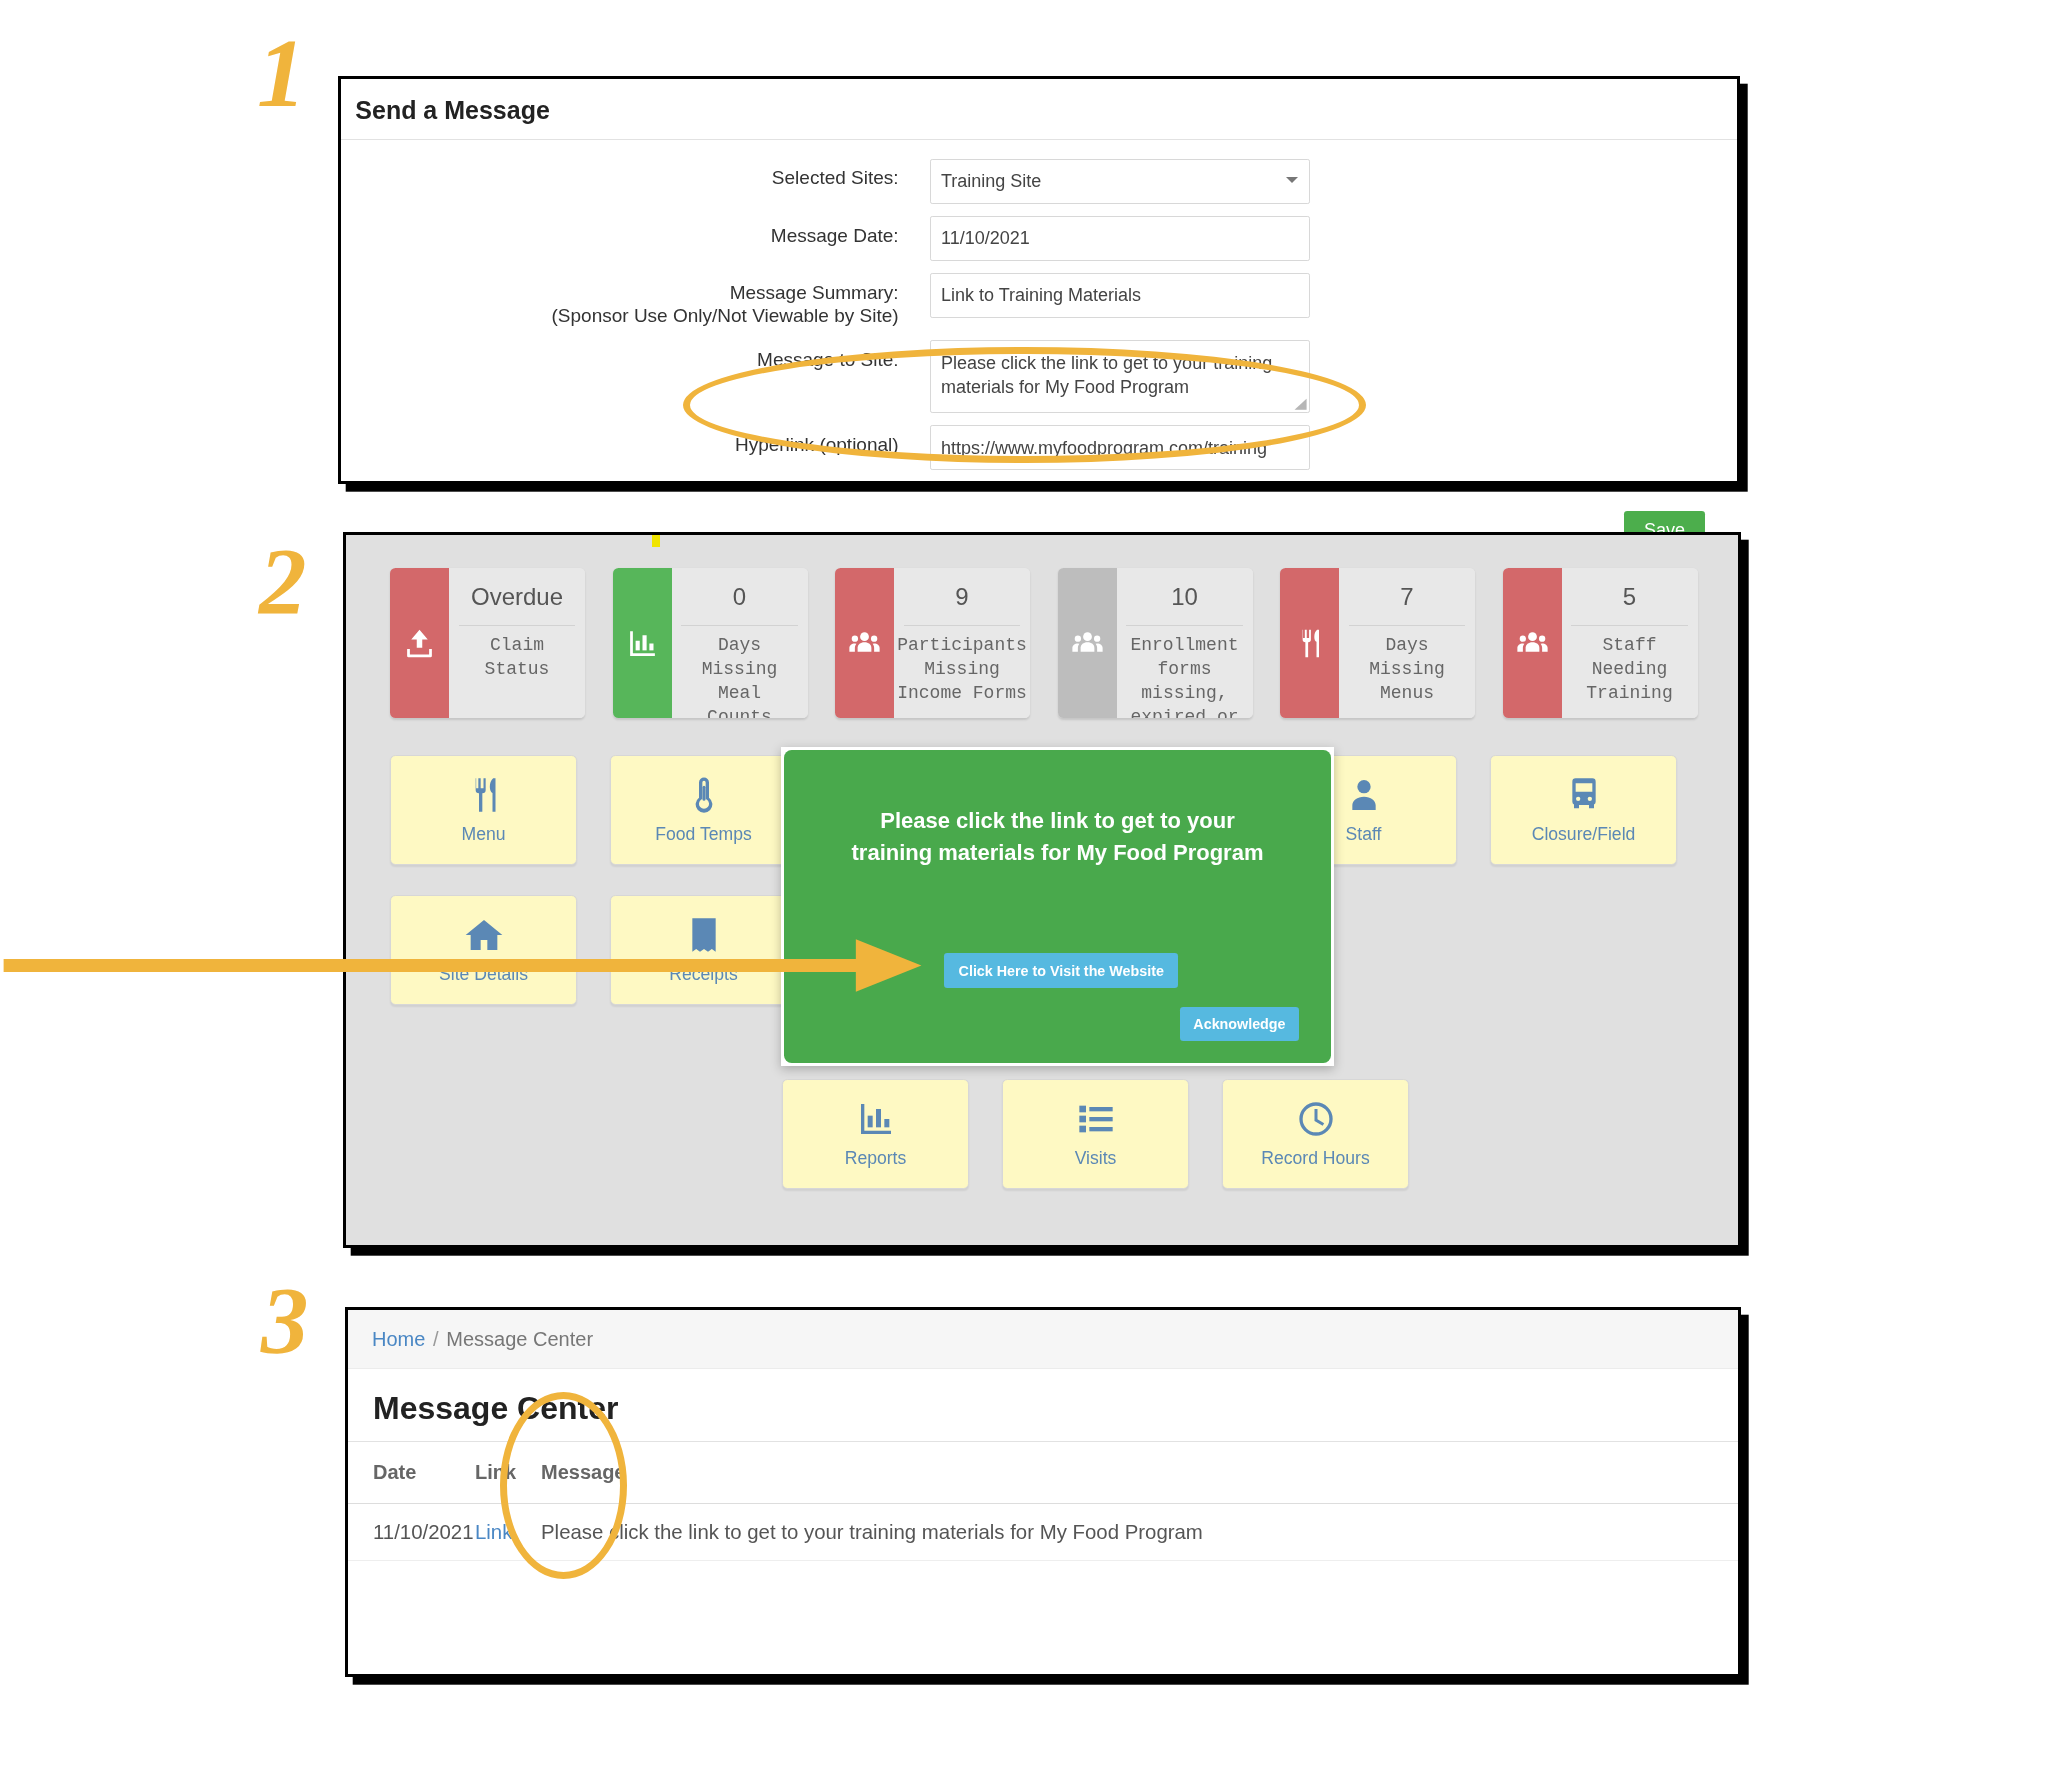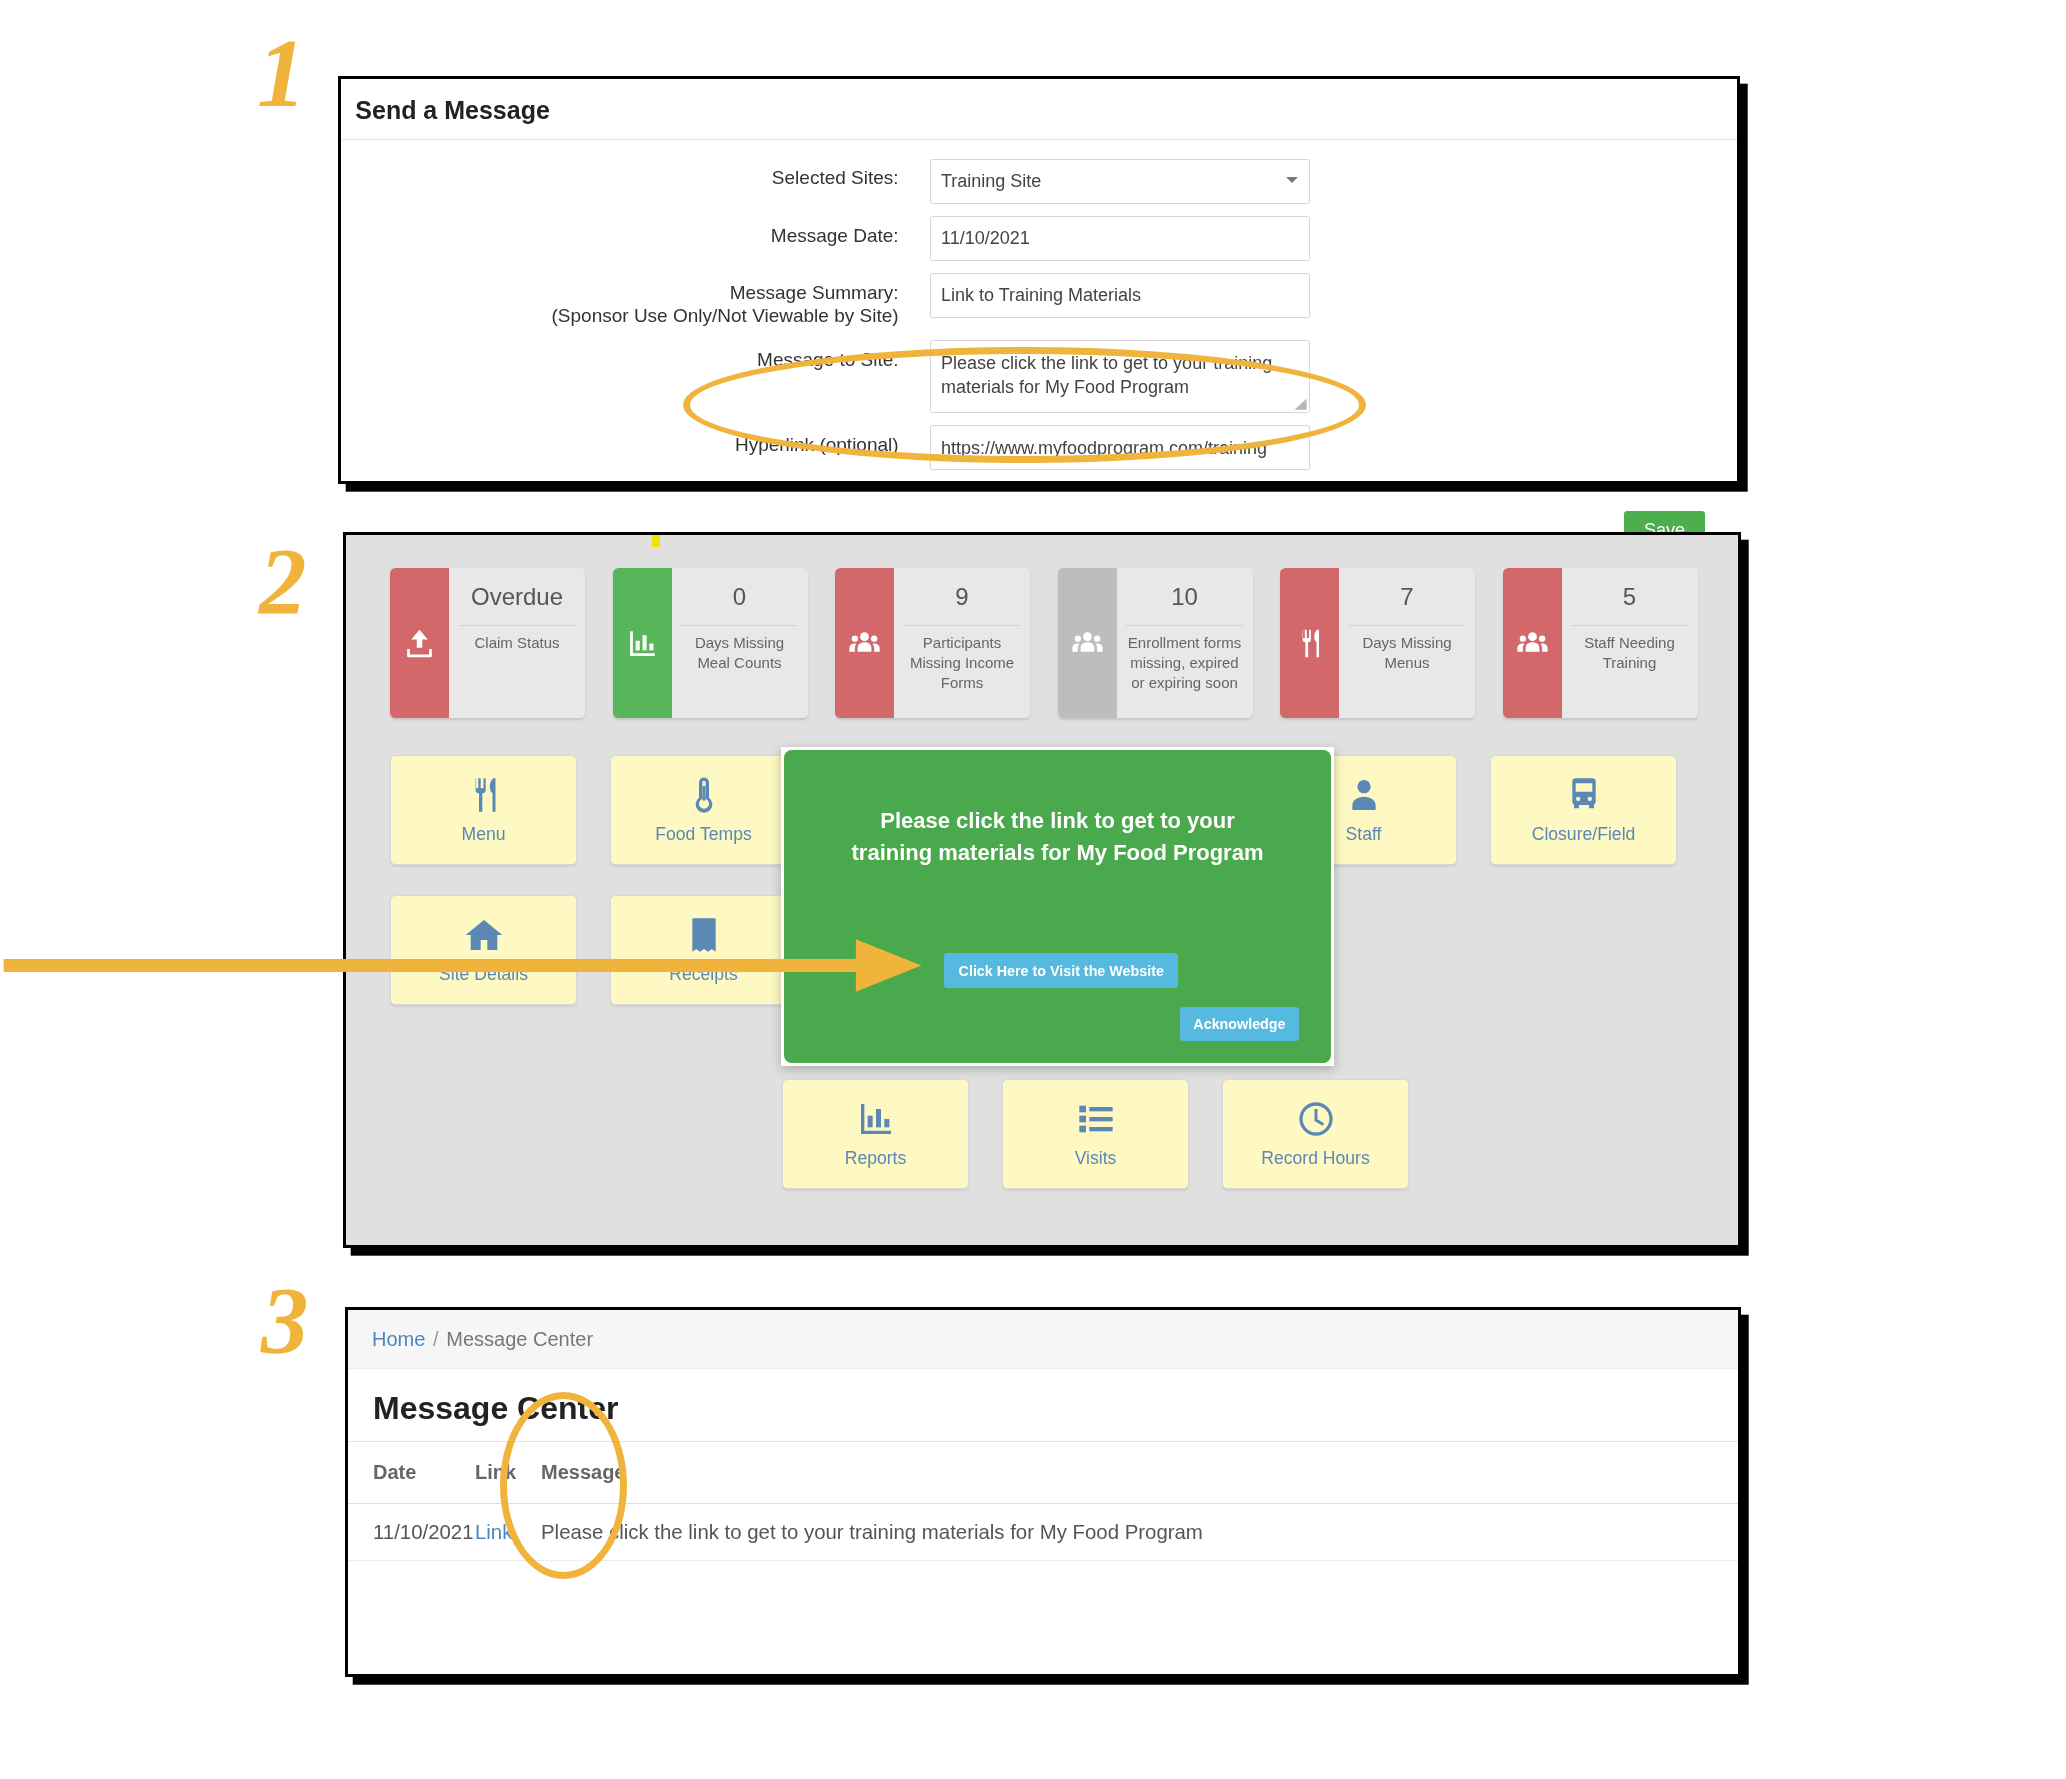--- a/index.html
+++ b/index.html
@@ -176,26 +176,27 @@
     font-size: 24px;
     color: #555555;
     width: 100%;
   }
   .stat-label {
     flex: 1;
     display: flex;
     align-items: flex-start;
     justify-content: center;
     text-align: center;
-    font-size: 15px;
+    font-size: 18px;
     color: #666666;
     line-height: 1.35;
     border-top: 1.1px solid #d2d2d2;
     width: 86%;
     padding-top: 6.6px;
+    font-family: Liberation Mono, monospace;
   }
 
   
   .nav-grid {
     position: absolute;
     left: 44px; top: 220px;
     width: 1311px;
     display: flex;
     flex-wrap: wrap;
     gap: 30px 33px;

